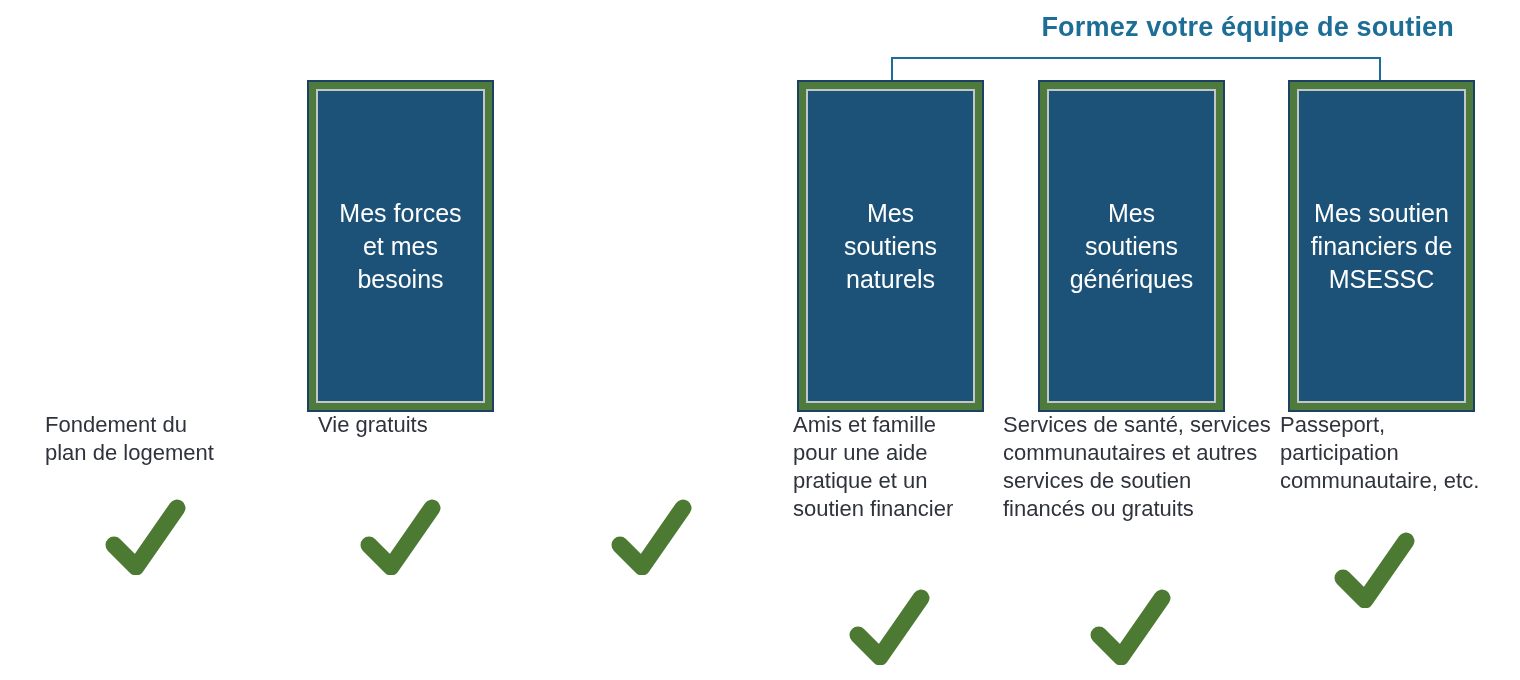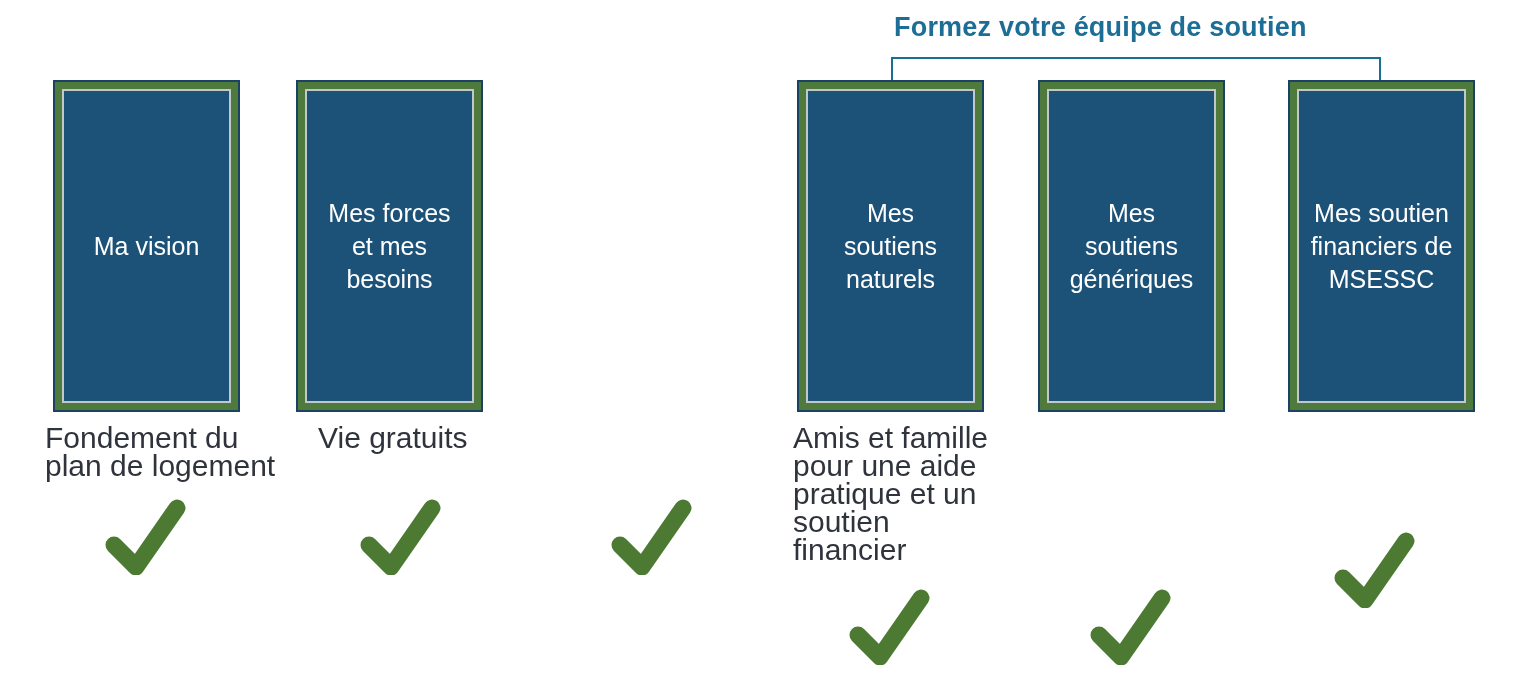--- a/index.html
+++ b/index.html
@@ -3,62 +3,57 @@
 <meta charset="utf-8">
 <style>
   * { margin:0; padding:0; box-sizing:border-box; }
   html,body { background:#ffffff; }
   body { font-family:"Liberation Sans", sans-serif; }
   .stage {
     position:relative; width:1520px; height:680px; background:#ffffff; overflow:hidden;
   }
   .bracket-title {
     position:absolute; top:12px; left:894px; width:560px;
-    text-align:left; font-size:27px; font-weight:600; color:#1C6E96;
+    text-align:right; font-size:27px; font-weight:600; color:#1C6E96;
     letter-spacing:0.2px;
   }
   .bracket-line {
     position:absolute; top:57px; left:891px; width:490px; height:24px;
     border-top:2px solid #1C6E96; border-left:2px solid #1C6E96; border-right:2px solid #1C6E96;
   }
   .card {
     position:absolute; top:80px; width:187px; height:332px;
     background:#4E7A3E; border:2px solid #1B4163; padding:7px;
   }
   .card-face {
     width:100%; height:100%;
     background:#1D5278; border:2px solid #C2C7CA;
     display:flex; align-items:center; justify-content:center;
   }
   .card-label {
     color:#FFFFFF; font-size:25px; line-height:33px; text-align:center;
     white-space:pre-line;
   }
   .caption {
-    position:absolute; top:424px;
-    color:#2F333C; font-size:30px; line-height:28px;
+    position:absolute; top:411px;
+    color:#2F333C; font-size:22px; line-height:28px;
     white-space:pre-line;
   }
   .check { position:absolute; width:82px; height:76px; }
   .check svg { display:block; width:100%; height:100%; }
 </style>
 </head>
 <body>
 
 <div class="stage">
 
   <div class="bracket-title">Formez votre équipe de soutien</div>
   <div class="bracket-line"></div>
 
-  <div class="card" style="left:53px">
-    <div class="card-face">
-      <div class="card-label">Ma vision</div>
-    </div>
-  </div>
-  <div class="card" style="left:296px">
+  <div class="card" style="left:307px">
     <div class="card-face">
       <div class="card-label">Mes forces
 et mes
 besoins</div>
     </div>
   </div>
   <div class="card" style="left:797px">
     <div class="card-face">
       <div class="card-label">Mes
 soutiens
@@ -80,20 +75,27 @@
     </div>
   </div>
 
   <div class="caption" style="left:45px;   width:235px">Fondement du
 plan de logement</div>
   <div class="caption" style="left:318px;  width:235px">Vie gratuits</div>
   <div class="caption" style="left:793px;  width:210px">Amis et famille
 pour une aide
 pratique et un
 soutien financier</div>
+  <div class="caption" style="left:1003px; width:280px">Services de santé, services
+communautaires et autres
+services de soutien
+financés ou gratuits</div>
+  <div class="caption" style="left:1280px; width:238px">Passeport,
+participation
+communautaire, etc.</div>
 
   <div class="check" style="left:104px;  top:499px">
     <svg viewBox="0 0 82 76">
         <path d="M10 46 L32 68 L73 9" fill="none" stroke="#4C7A33" stroke-width="17" stroke-linecap="round" stroke-linejoin="round"></path>
       </svg>
   </div>
   <div class="check" style="left:359px;  top:499px">
     <svg viewBox="0 0 82 76">
         <path d="M10 46 L32 68 L73 9" fill="none" stroke="#4C7A33" stroke-width="17" stroke-linecap="round" stroke-linejoin="round"></path>
       </svg>

